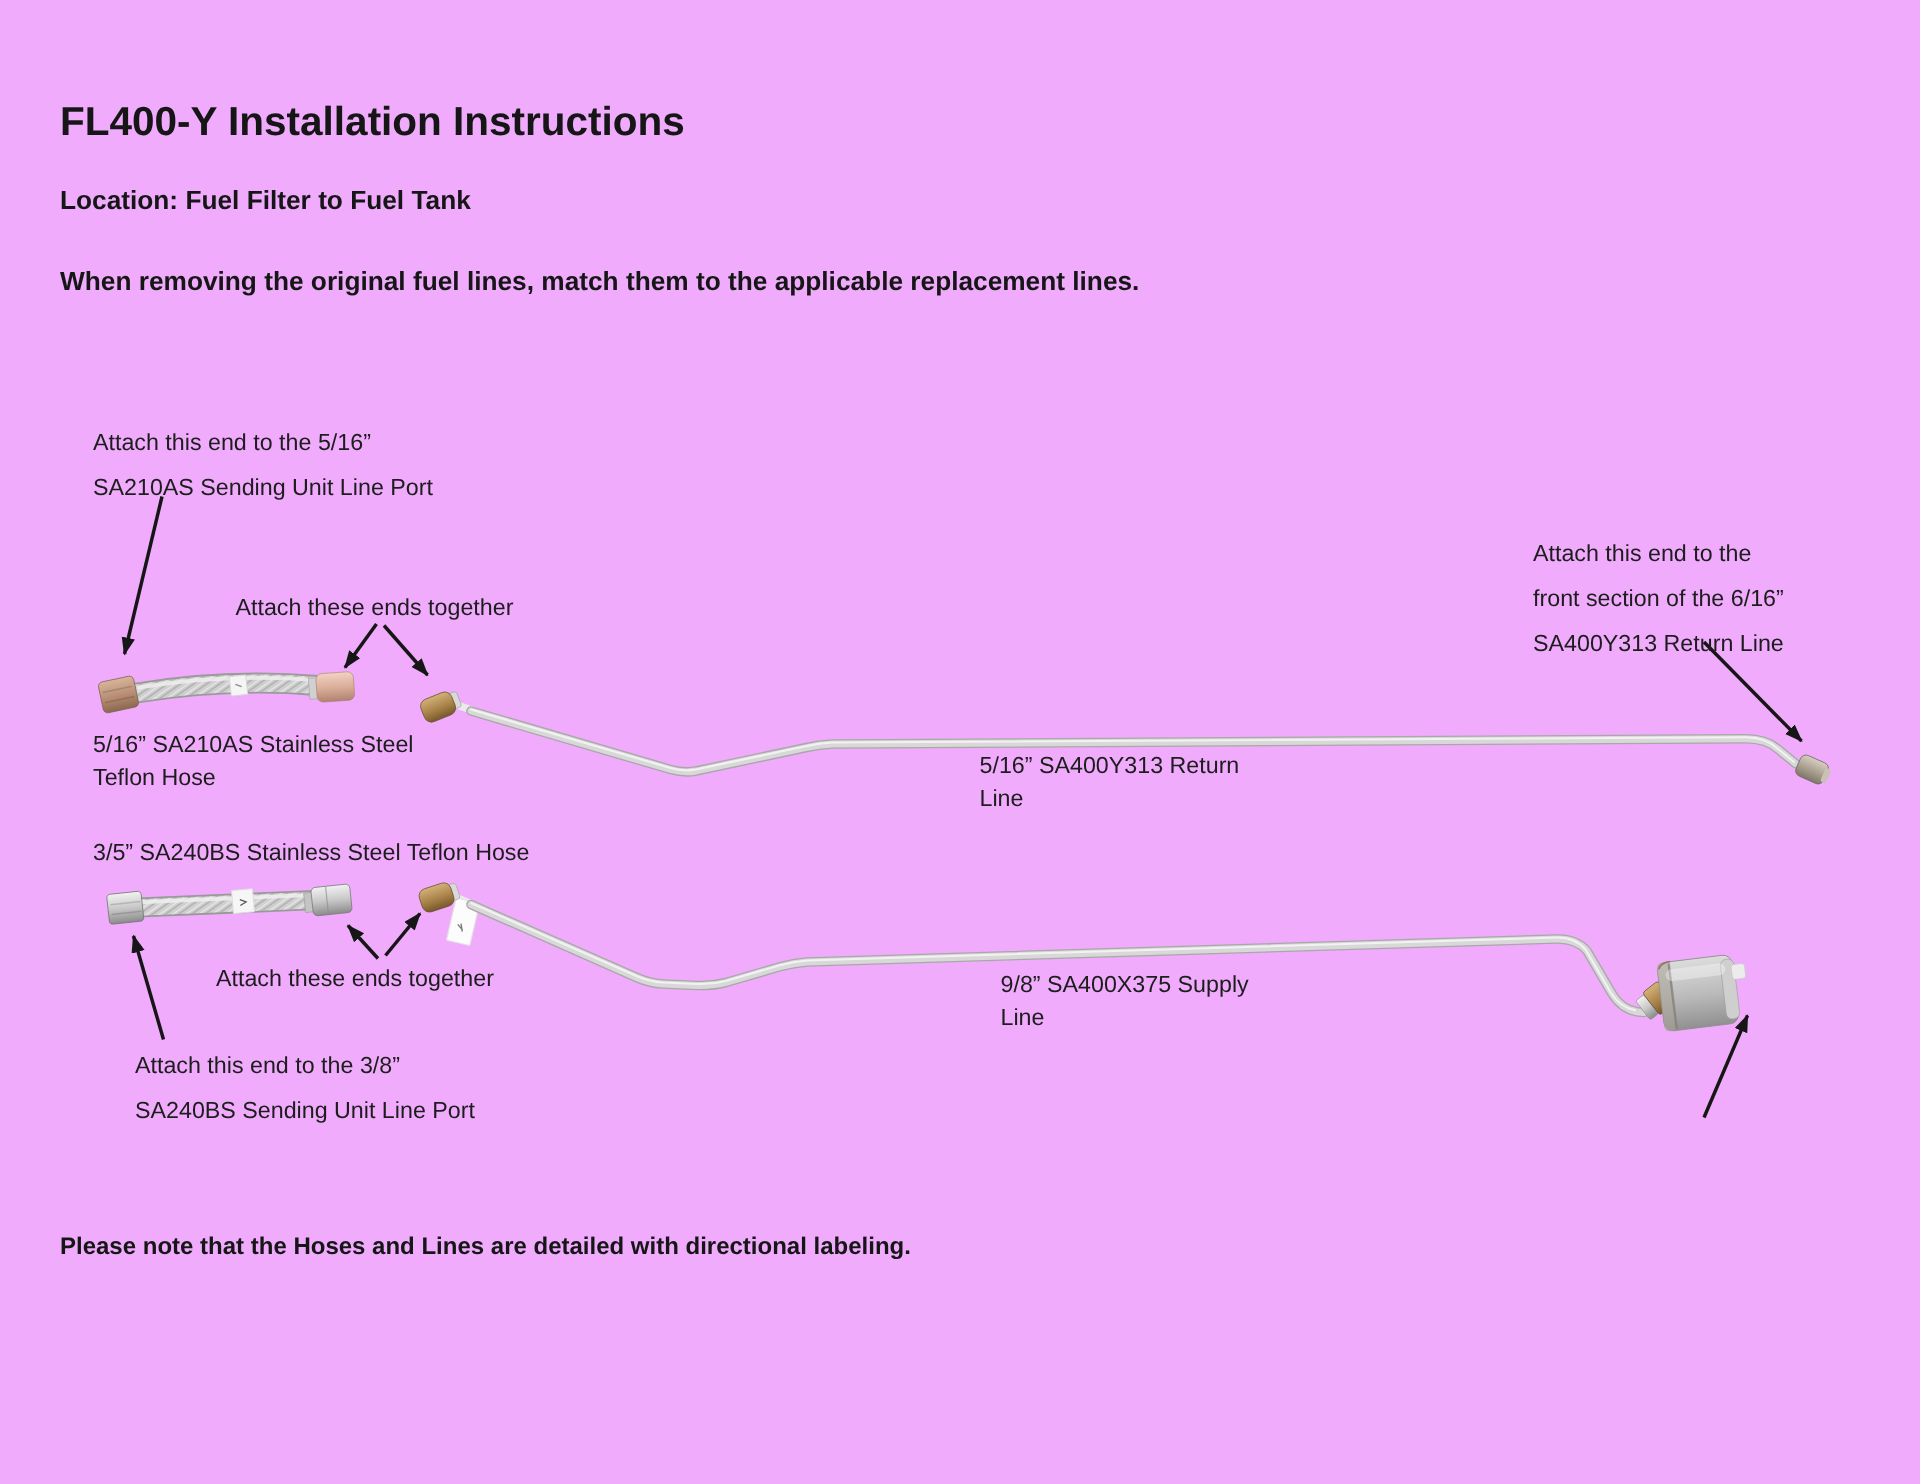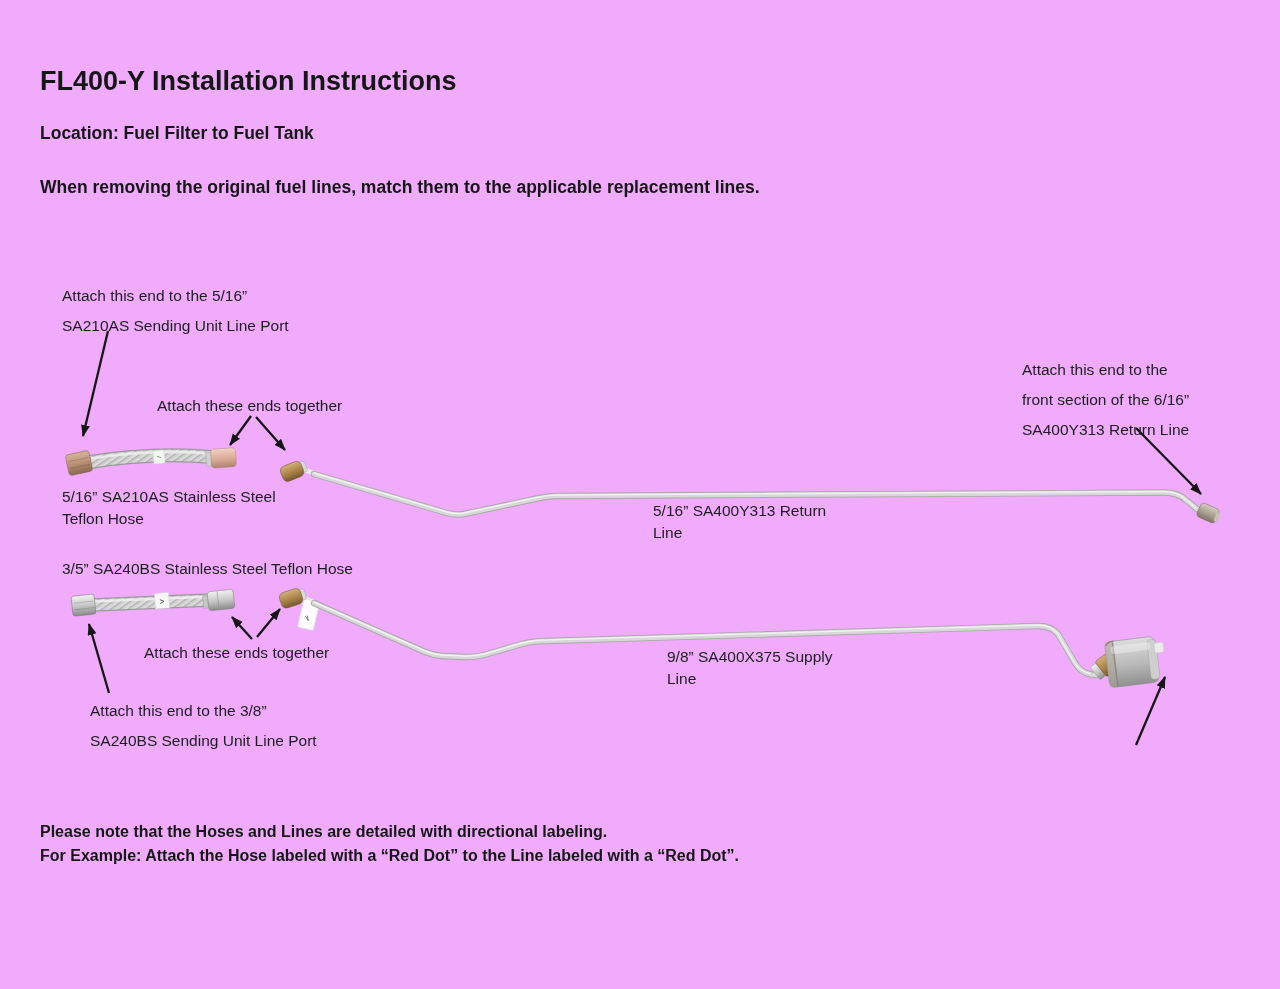--- a/index.html
+++ b/index.html
@@ -187,15 +187,14 @@
 SA400Y313 Return Line</div>
 
   <div class="abs part-label" style="left:62px;top:558px;">3/5” SA240BS Stainless Steel Teflon Hose</div>
   <div class="abs callout" style="left:144px;top:638px;">Attach these ends together</div>
   <div class="abs callout" style="left:62px;top:696px;margin-left:28px;">Attach this end to the 3/8”
 SA240BS Sending Unit Line Port</div>
   <div class="abs part-label" style="left:667px;top:646px;">9/8” SA400X375 Supply
 Line</div>
 
   <div class="abs footer-note" style="left:40px;top:820px;">Please note that the Hoses and Lines are detailed with directional labeling.</div>
-  <div class="abs footer-note" style="left:40px;top:844px;">For Example: Attach the Hose labeled with a “Red Dot” to the Line labeled with a “Red Dot”.</div>
 
 </div>
 
 </body></html>

